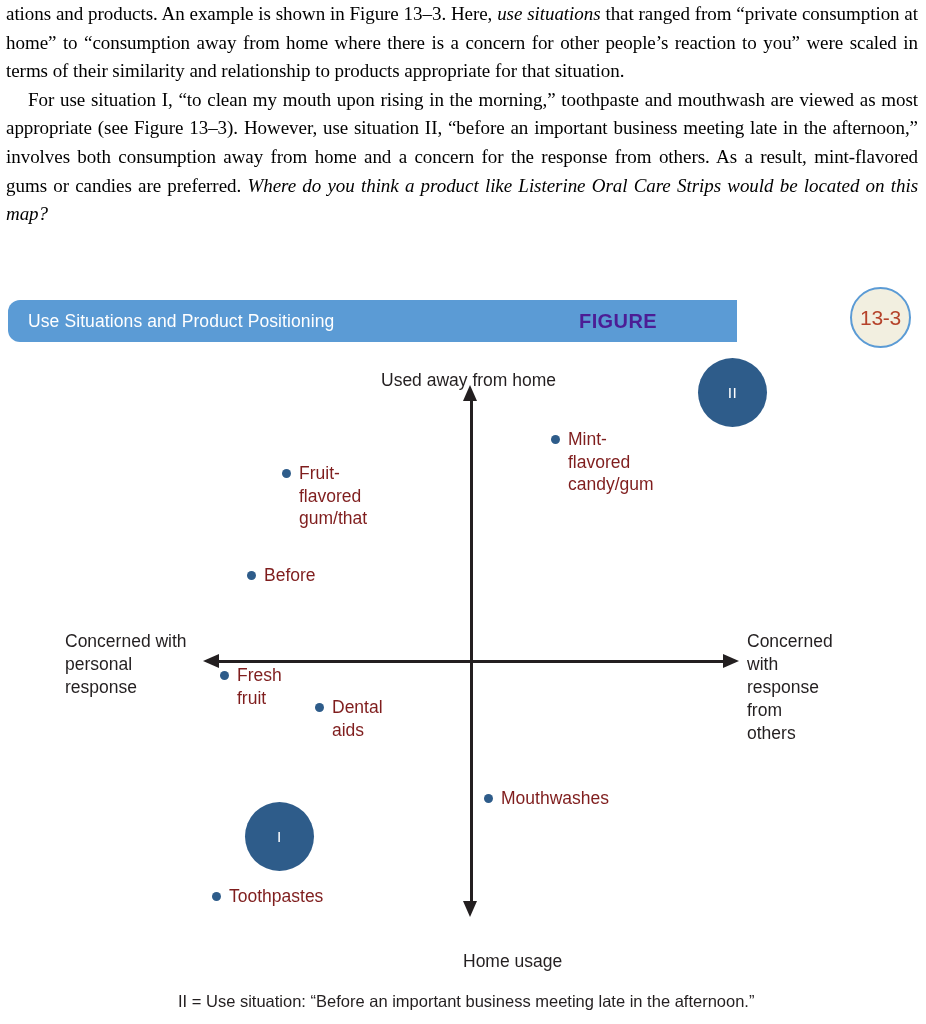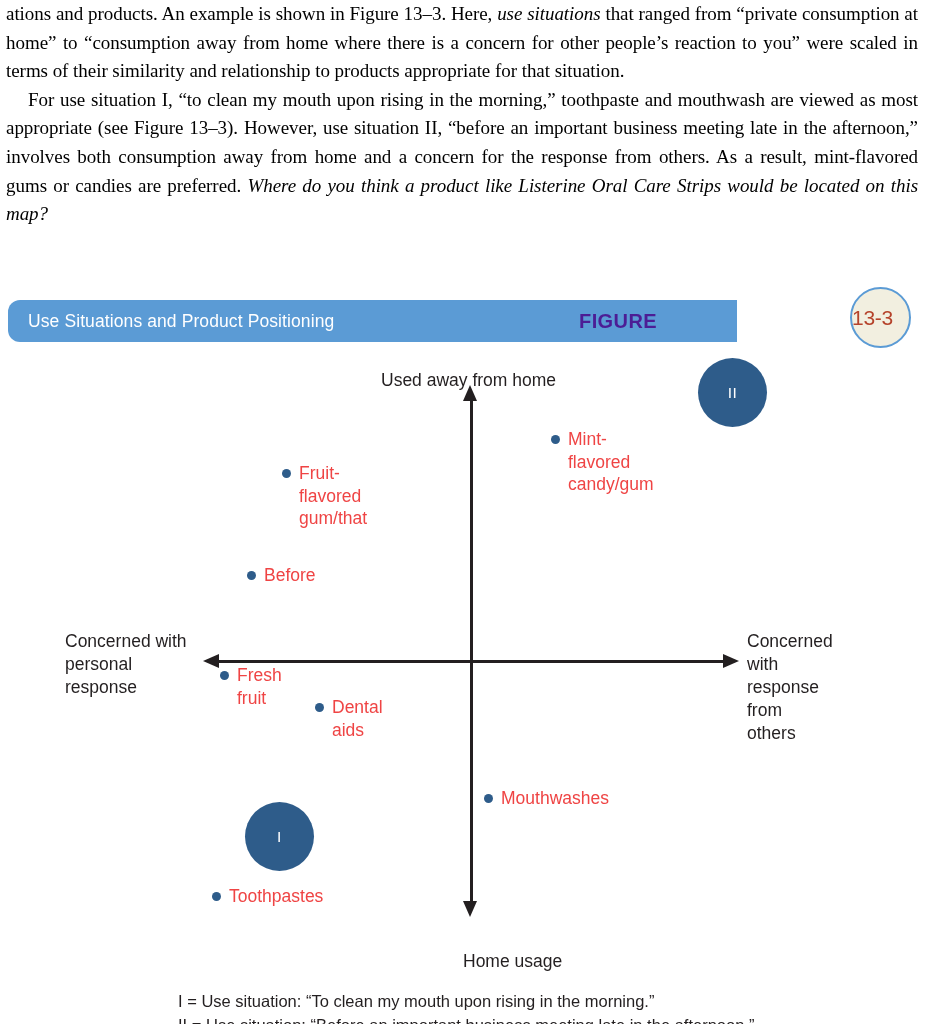--- a/index.html
+++ b/index.html
@@ -85,21 +85,21 @@
     left: 850px;
     top: -6px;
     width: 61px;
     height: 61px;
     border-radius: 50%;
     background: #f2efe0;
     border: 2.5px solid #5b9bd5;
     box-sizing: border-box;
     display: flex;
     align-items: center;
-    justify-content: flex-start;
+    justify-content: center;
   }
   #fig-badge span {
     font-size: 21px;
     color: #b5432b;
     letter-spacing: -0.3px;
     line-height: 1;
   }
 
   
   #plot {
@@ -161,21 +161,21 @@
     height: 9px;
     border-radius: 50%;
     background: #2e5c8a;
   }
   .pt .lbl {
     position: absolute;
     left: 17px;
     top: -3px;
     font-size: 17.5px;
     line-height: 22.5px;
-    color: #ef4444;
+    color: #7f1d1d;
     white-space: pre-line;
   }
 
   
   .bubble {
     position: absolute;
     border-radius: 50%;
     background: #2e5c8a;
     display: flex;
     align-items: center;
@@ -280,18 +280,17 @@
     </div>
 
     <div class="bubble" style="left:698px; top:16px; width:69px; height:69px;">
       <span>II</span>
     </div>
     <div class="bubble" style="left:245px; top:460px; width:69px; height:69px;">
       <span>I</span>
     </div>
 
     <div id="legend">
-      <div>I  = Use situation: “To clean my mouth upon rising in the morning.”</div>
       <div>II = Use situation: “Before an important business meeting late in the afternoon.”</div>
     </div>
 
   </div>
 </div>
 
 </body></html>

